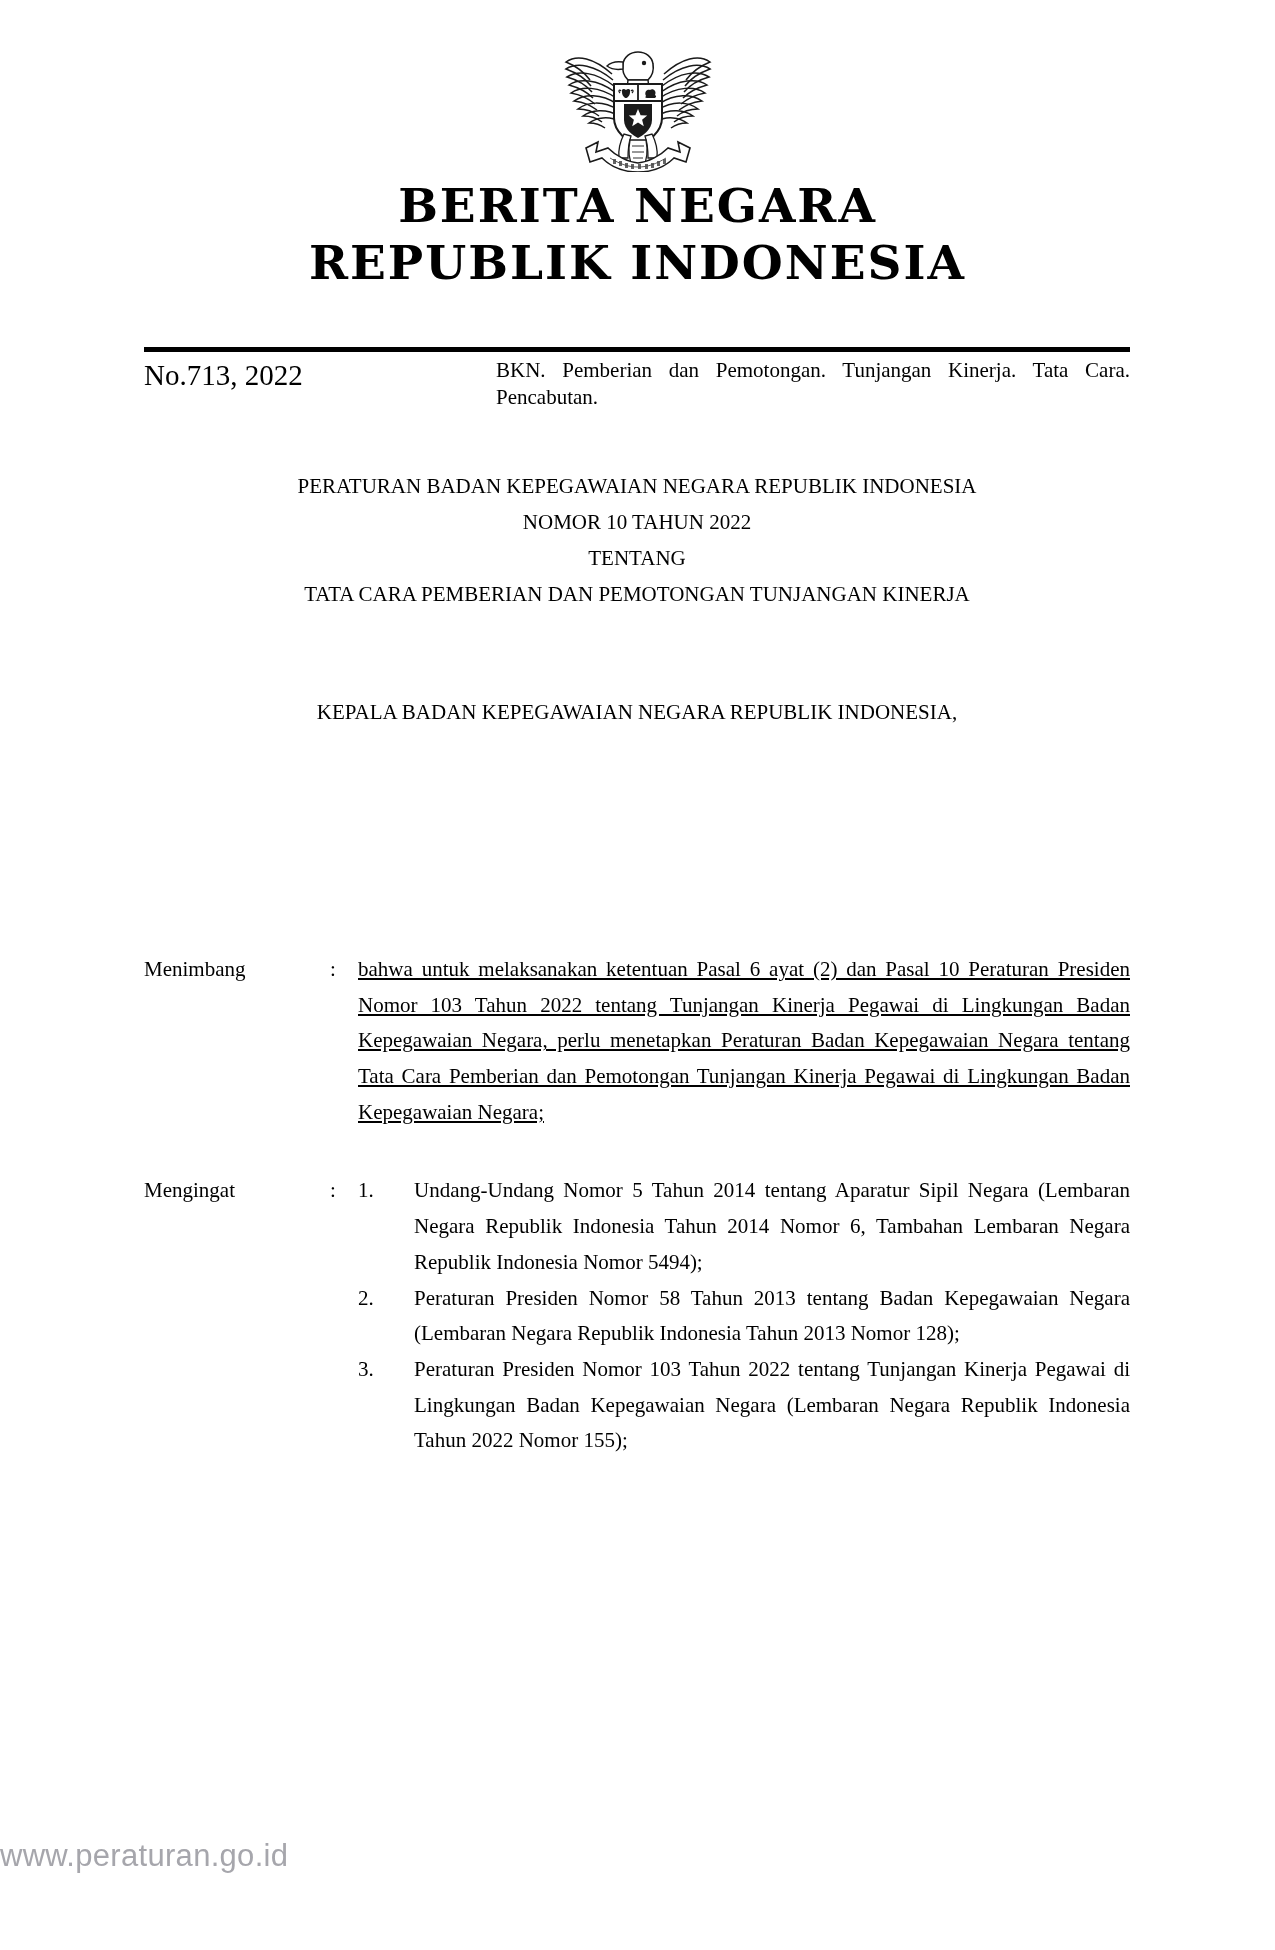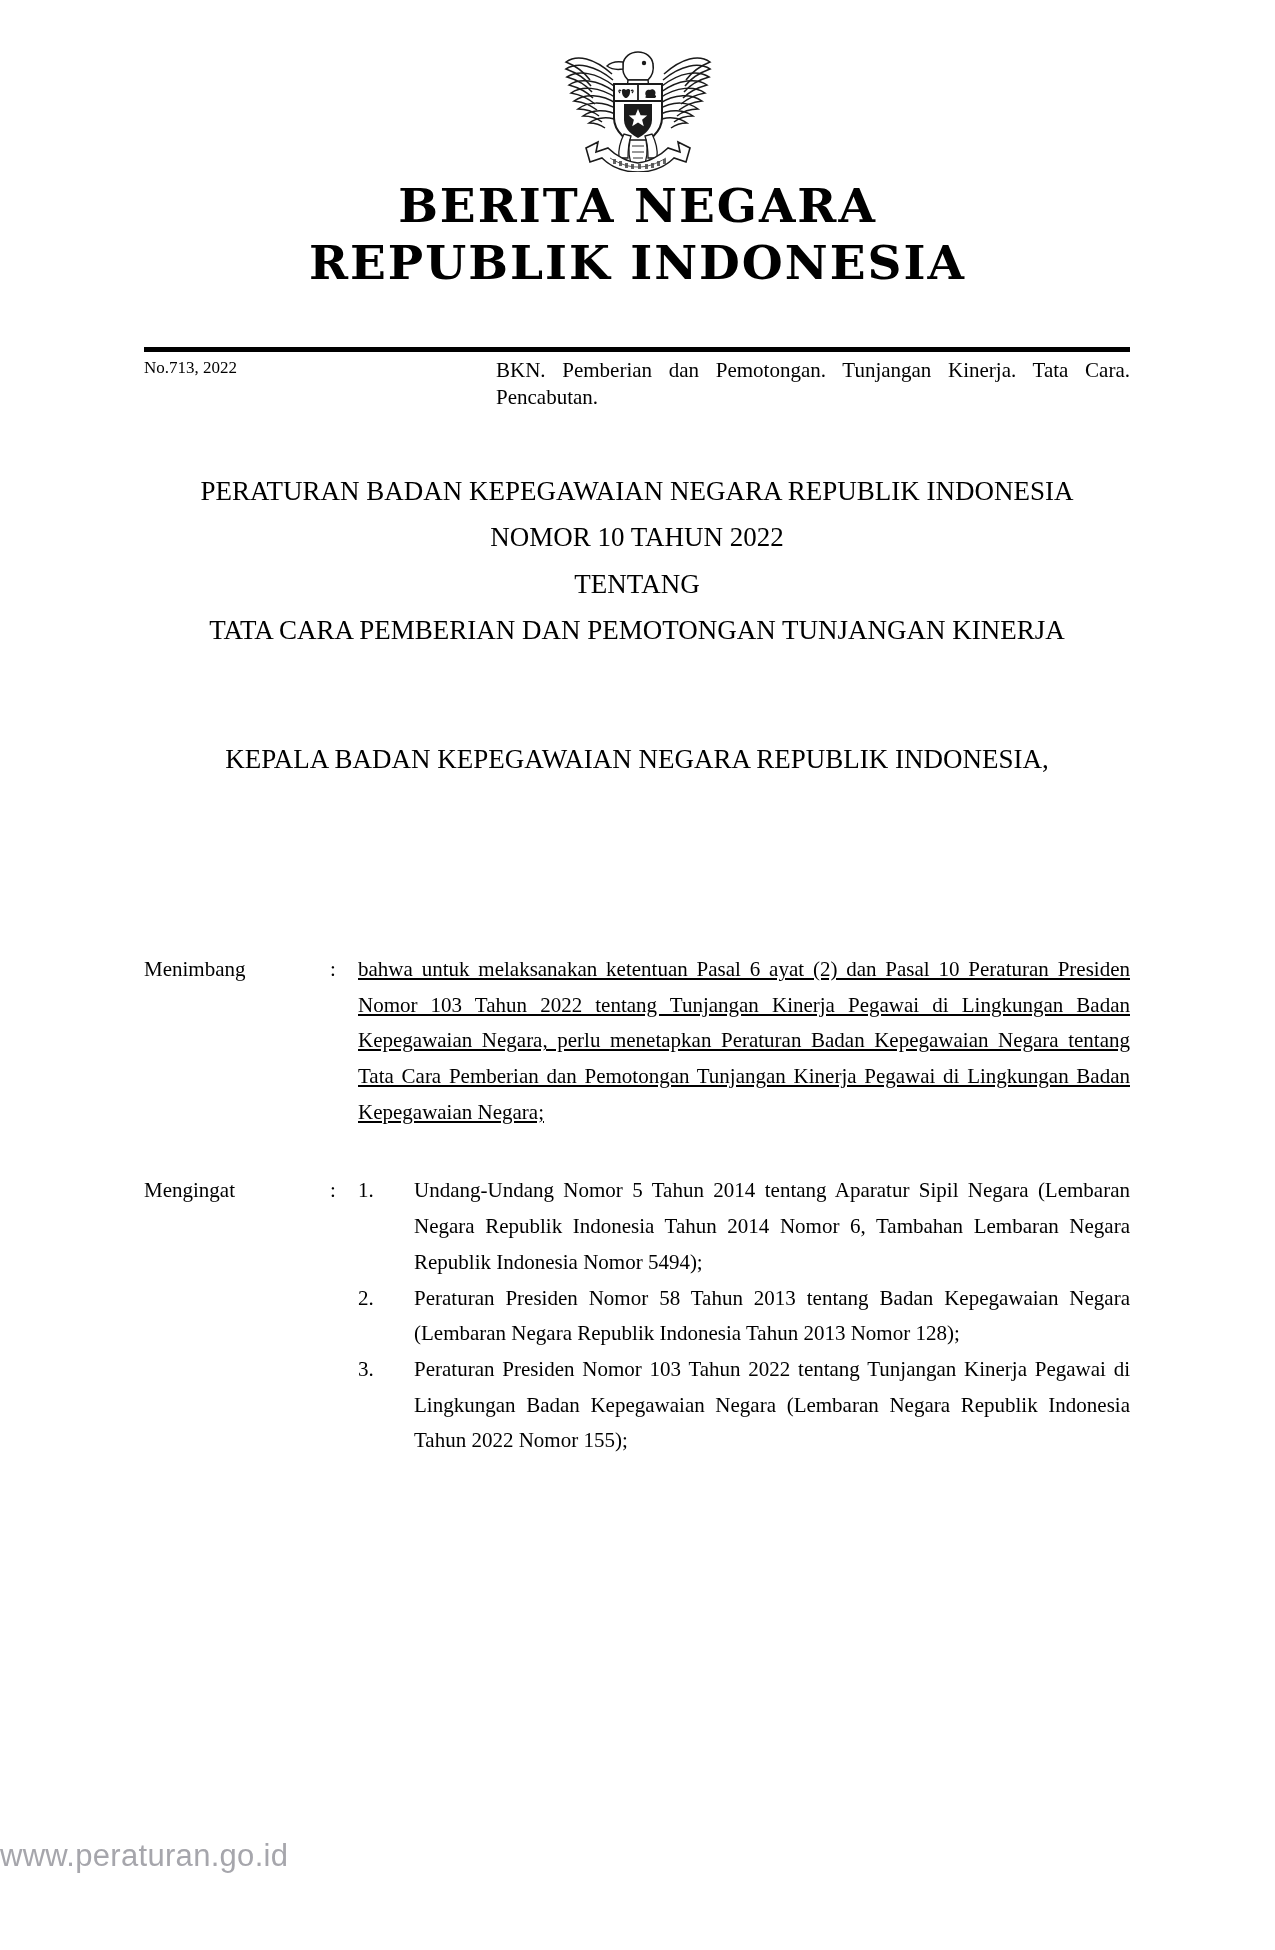--- a/index.html
+++ b/index.html
@@ -78,41 +78,41 @@
     position: absolute;
     left: 144px;
     top: 357px;
     width: 986px;
     display: flex;
     align-items: flex-start;
   }
   .idrow .docno {
     width: 352px;
     flex: 0 0 352px;
-    font-size: 17px;
+    font-size: 29px;
     line-height: 1.30;
     white-space: nowrap;
   }
   .idrow .subject {
     flex: 1 1 auto;
     font-size: 21px;
     line-height: 1.30;
     text-align: justify;
     text-align-last: left;
     hyphens: none;
   }
 
   
   .titleblock {
     position: absolute;
     left: 144px;
     top: 468px;
     width: 986px;
     text-align: center;
-    font-size: 27px;
+    font-size: 21px;
   }
   .titleblock .tline {
     line-height: 1.72;
     white-space: nowrap;
   }
   .titleblock .gap-lg { height: 42px; }
   .titleblock .gap-md { height: 40px; }
 
   
   .body {

